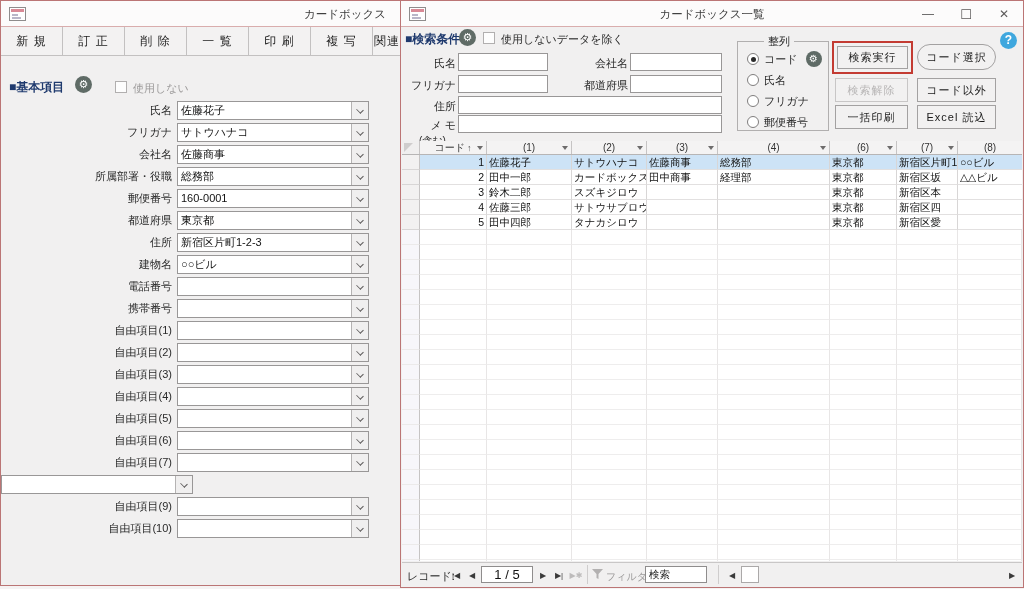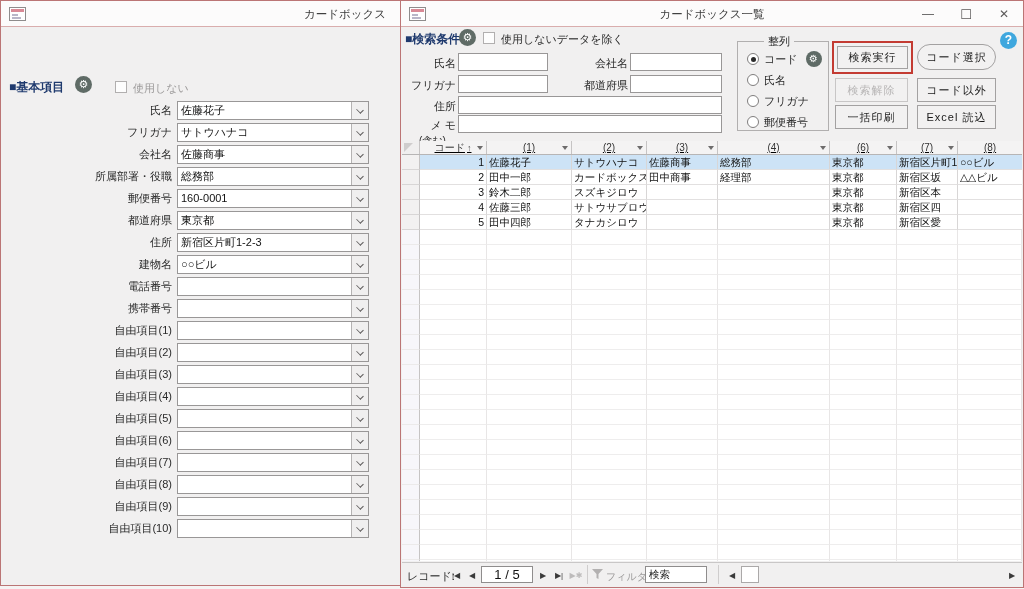--- a/index.html
+++ b/index.html
@@ -42,21 +42,21 @@
   .radio.on::after { content:""; position:absolute; left:2.5px; top:2.5px; width:5px; height:5px; border-radius:50%; background:#2a2a2a; }
   .srlab { font-size:11px; color:#2a2a2a; margin-left:5px; white-space:nowrap; }
   .gear.sm { width:16px; height:16px; line-height:16px; font-size:10px; margin-left:8px; }
   .btn { position:absolute; background:#f2f1f1; border:1px solid #a3a1a1; font-size:11px; color:#1a1a1a; display:flex; align-items:center; justify-content:center; letter-spacing:1px; white-space:nowrap; }
   .btn.disabled { color:#b7b5b5; border-color:#c8c6c6; }
   .hl-box { position:absolute; border:2px solid #c33b32; }
   .hl-box .btn { left:3px; top:3px; right:3px; bottom:3px; position:absolute; }
   .help { position:absolute; width:17px; height:17px; border-radius:50%; background:#3fa7de; color:#fff; font-weight:bold; font-size:12px; text-align:center; line-height:17px; }
   
   .tbl { position:absolute; left:1px; right:1px; top:140px; bottom:26px; background:#fff; overflow:hidden; }
-  .thdr { display:flex; height:14px; background:#f4f3f3; border-bottom:1px solid #b7b5b5;text-decoration:underline; }
+  .thdr { display:flex; height:14px; background:#f4f3f3; border-bottom:1px solid #b7b5b5; }
   .hcorner { width:18px; border-right:1px solid #c6c4c4; position:relative; background:#f0efef; }
   .hcorner .tri { position:absolute; left:2px; top:2px; width:0; height:0; border-top:9px solid #cfcdcd; border-right:9px solid transparent; }
   .hcell { position:relative; border-right:1px solid #c6c4c4; font-size:10px; color:#333; text-align:center; line-height:13px; white-space:nowrap; overflow:hidden; }
   .hcell.last { flex:1; border-right:none; }
   .fl-arrow { position:absolute; right:3px; top:5px; width:0; height:0; border-left:3.5px solid transparent; border-right:3.5px solid transparent; border-top:4px solid #6e6c6c; }
   .sort-ic { font-size:9px; color:#555; margin-left:2px; }
   .trow { display:flex; height:15px; background:#fff; }
   .selector { width:18px; background:#f2f1f1; border-right:1px solid #c6c4c4; border-bottom:1px solid #d8d6d6; }
   .tcell { border-right:1px solid #d8d6d6; border-bottom:1px solid #e2e0e0; font-size:10.5px; line-height:14px; padding:0 2px; white-space:nowrap; overflow:hidden; color:#111; }
   .tcell.num { text-align:right; }
@@ -80,20 +80,29 @@
 
 <div class="window" style="left:0;top:0;width:403px;height:586px;">
   <div class="titlebar">
     <span class="form-icon">
         <span class="fi-top"></span>
         <span class="fi-l1"></span>
         <span class="fi-l2"></span>
       </span>
     <span class="wtitle" style="right:16px;">カードボックス</span>
   </div>
+  <div class="toolbar">
+      <div class="tb-btn">新 規</div>
+      <div class="tb-btn">訂 正</div>
+      <div class="tb-btn">削 除</div>
+      <div class="tb-btn">一 覧</div>
+      <div class="tb-btn">印 刷</div>
+      <div class="tb-btn">複 写</div>
+      <div class="tb-btn">関連</div>
+    </div>
   <span class="section" style="left:8px;top:78px;">■基本項目</span>
   <span class="gear abs" style="left:74px;top:75px;">⚙</span>
   <span class="cb" style="left:114px;top:80px;"></span>
   <span class="cb-label" style="left:132px;top:80px;">使用しない</span>
   <div class="fields">
       <div class="frow">
         <span class="flab">氏名</span>
         <div class="combo">
           <span class="cval">佐藤花子</span>
           <span class="carrow">
@@ -239,21 +248,20 @@
       <div class="frow">
         <span class="flab">自由項目(7)</span>
         <div class="combo">
           <span class="cval"></span>
           <span class="carrow">
             <span class="chev"></span>
           </span>
         </div>
       </div>
       <div class="frow">
-        <span class="flab">自由項目(8)</span>
         <div class="combo">
           <span class="cval"></span>
           <span class="carrow">
             <span class="chev"></span>
           </span>
         </div>
       </div>
       <div class="frow">
         <span class="flab">自由項目(9)</span>
         <div class="combo">

